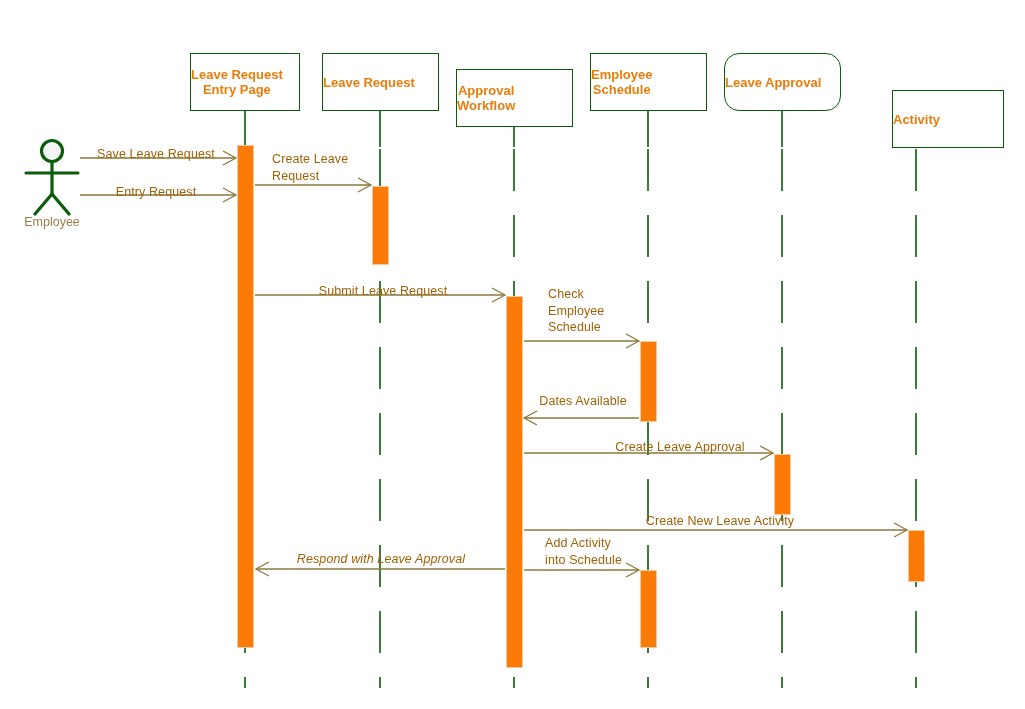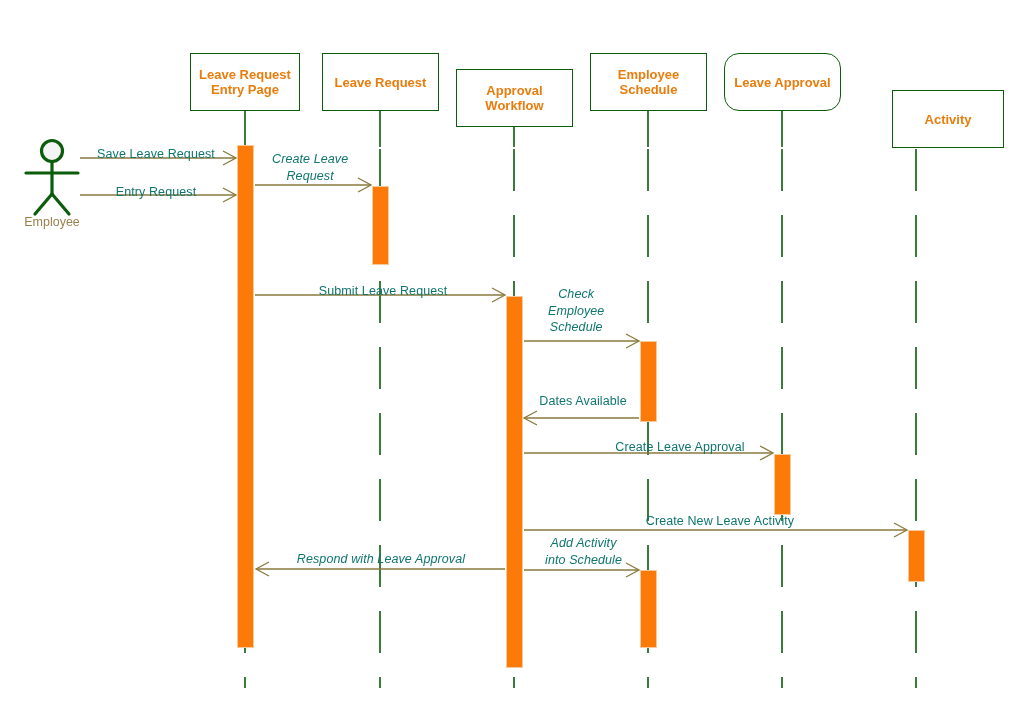--- a/index.html
+++ b/index.html
@@ -25,53 +25,52 @@
     width: 1025px;
     height: 709px;
   }
   .lifeline-box {
     position: absolute;
     box-sizing: border-box;
     border: 1.6px solid #0b5c0b;
     background: #ffffff;
     display: flex;
     align-items: center;
-    justify-content: center;
+    justify-content: flex-start;
     text-align: center;
   }
   .lifeline-box-label {
     color: #e87d0d;
     font-weight: bold;
     font-size: 13px;
     line-height: 15px;
     font-family: "Liberation Sans", sans-serif;
     white-space: pre-line;
   }
   .activation {
     position: absolute;
     background: #fb7a08;
     border: 1px solid #f5c99a;
     box-sizing: border-box;
   }
   .msg-label {
     position: absolute;
-    color: #0f766e;
+    color: #a16207;
     font-size: 12.5px;
     line-height: 16.5px;
     font-family: "Liberation Sans", sans-serif;
     white-space: pre-line;
     letter-spacing: 0.1px;
   }
   .msg-label.center {
     text-align: center;
     transform: translateX(-50%);
   }
   .msg-label.left {
-    text-align: center;
-    font-style: italic;
+    text-align: left;
   }
   .actor-label {
     position: absolute;
     color: #9a7f4e;
     font-size: 12.5px;
     font-family: "Liberation Sans", sans-serif;
     text-align: center;
     transform: translateX(-50%);
   }
 </style>

